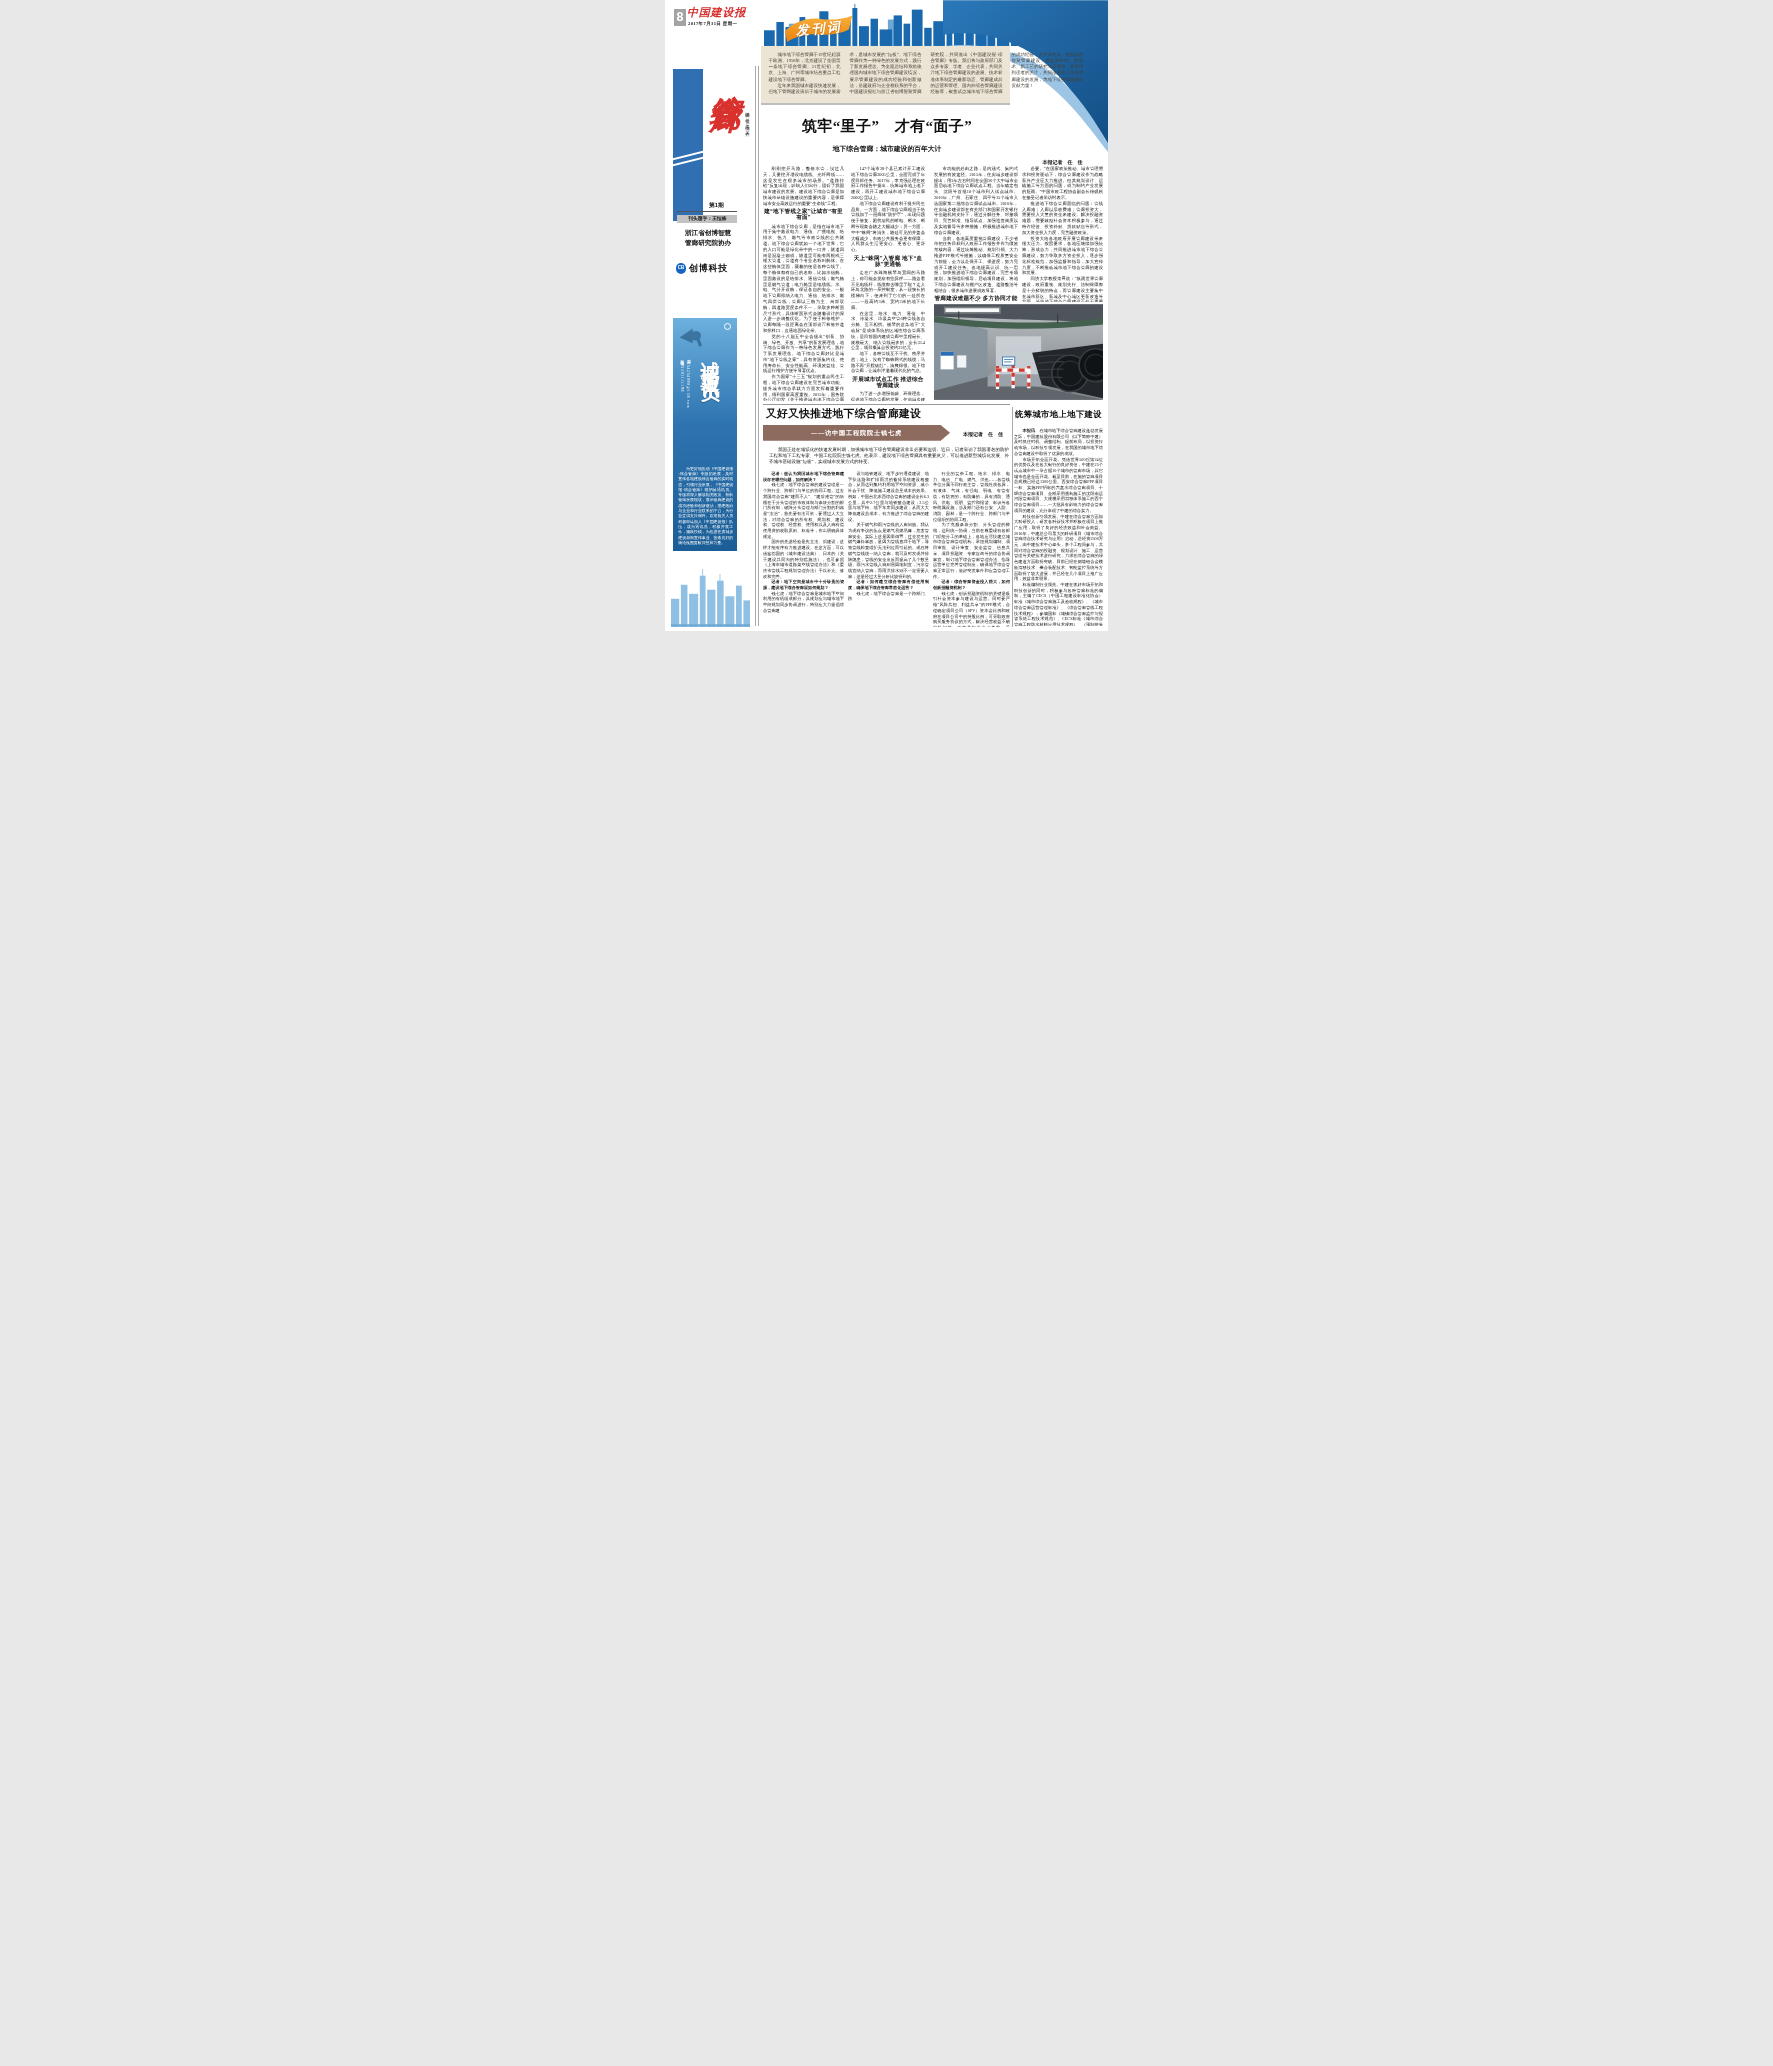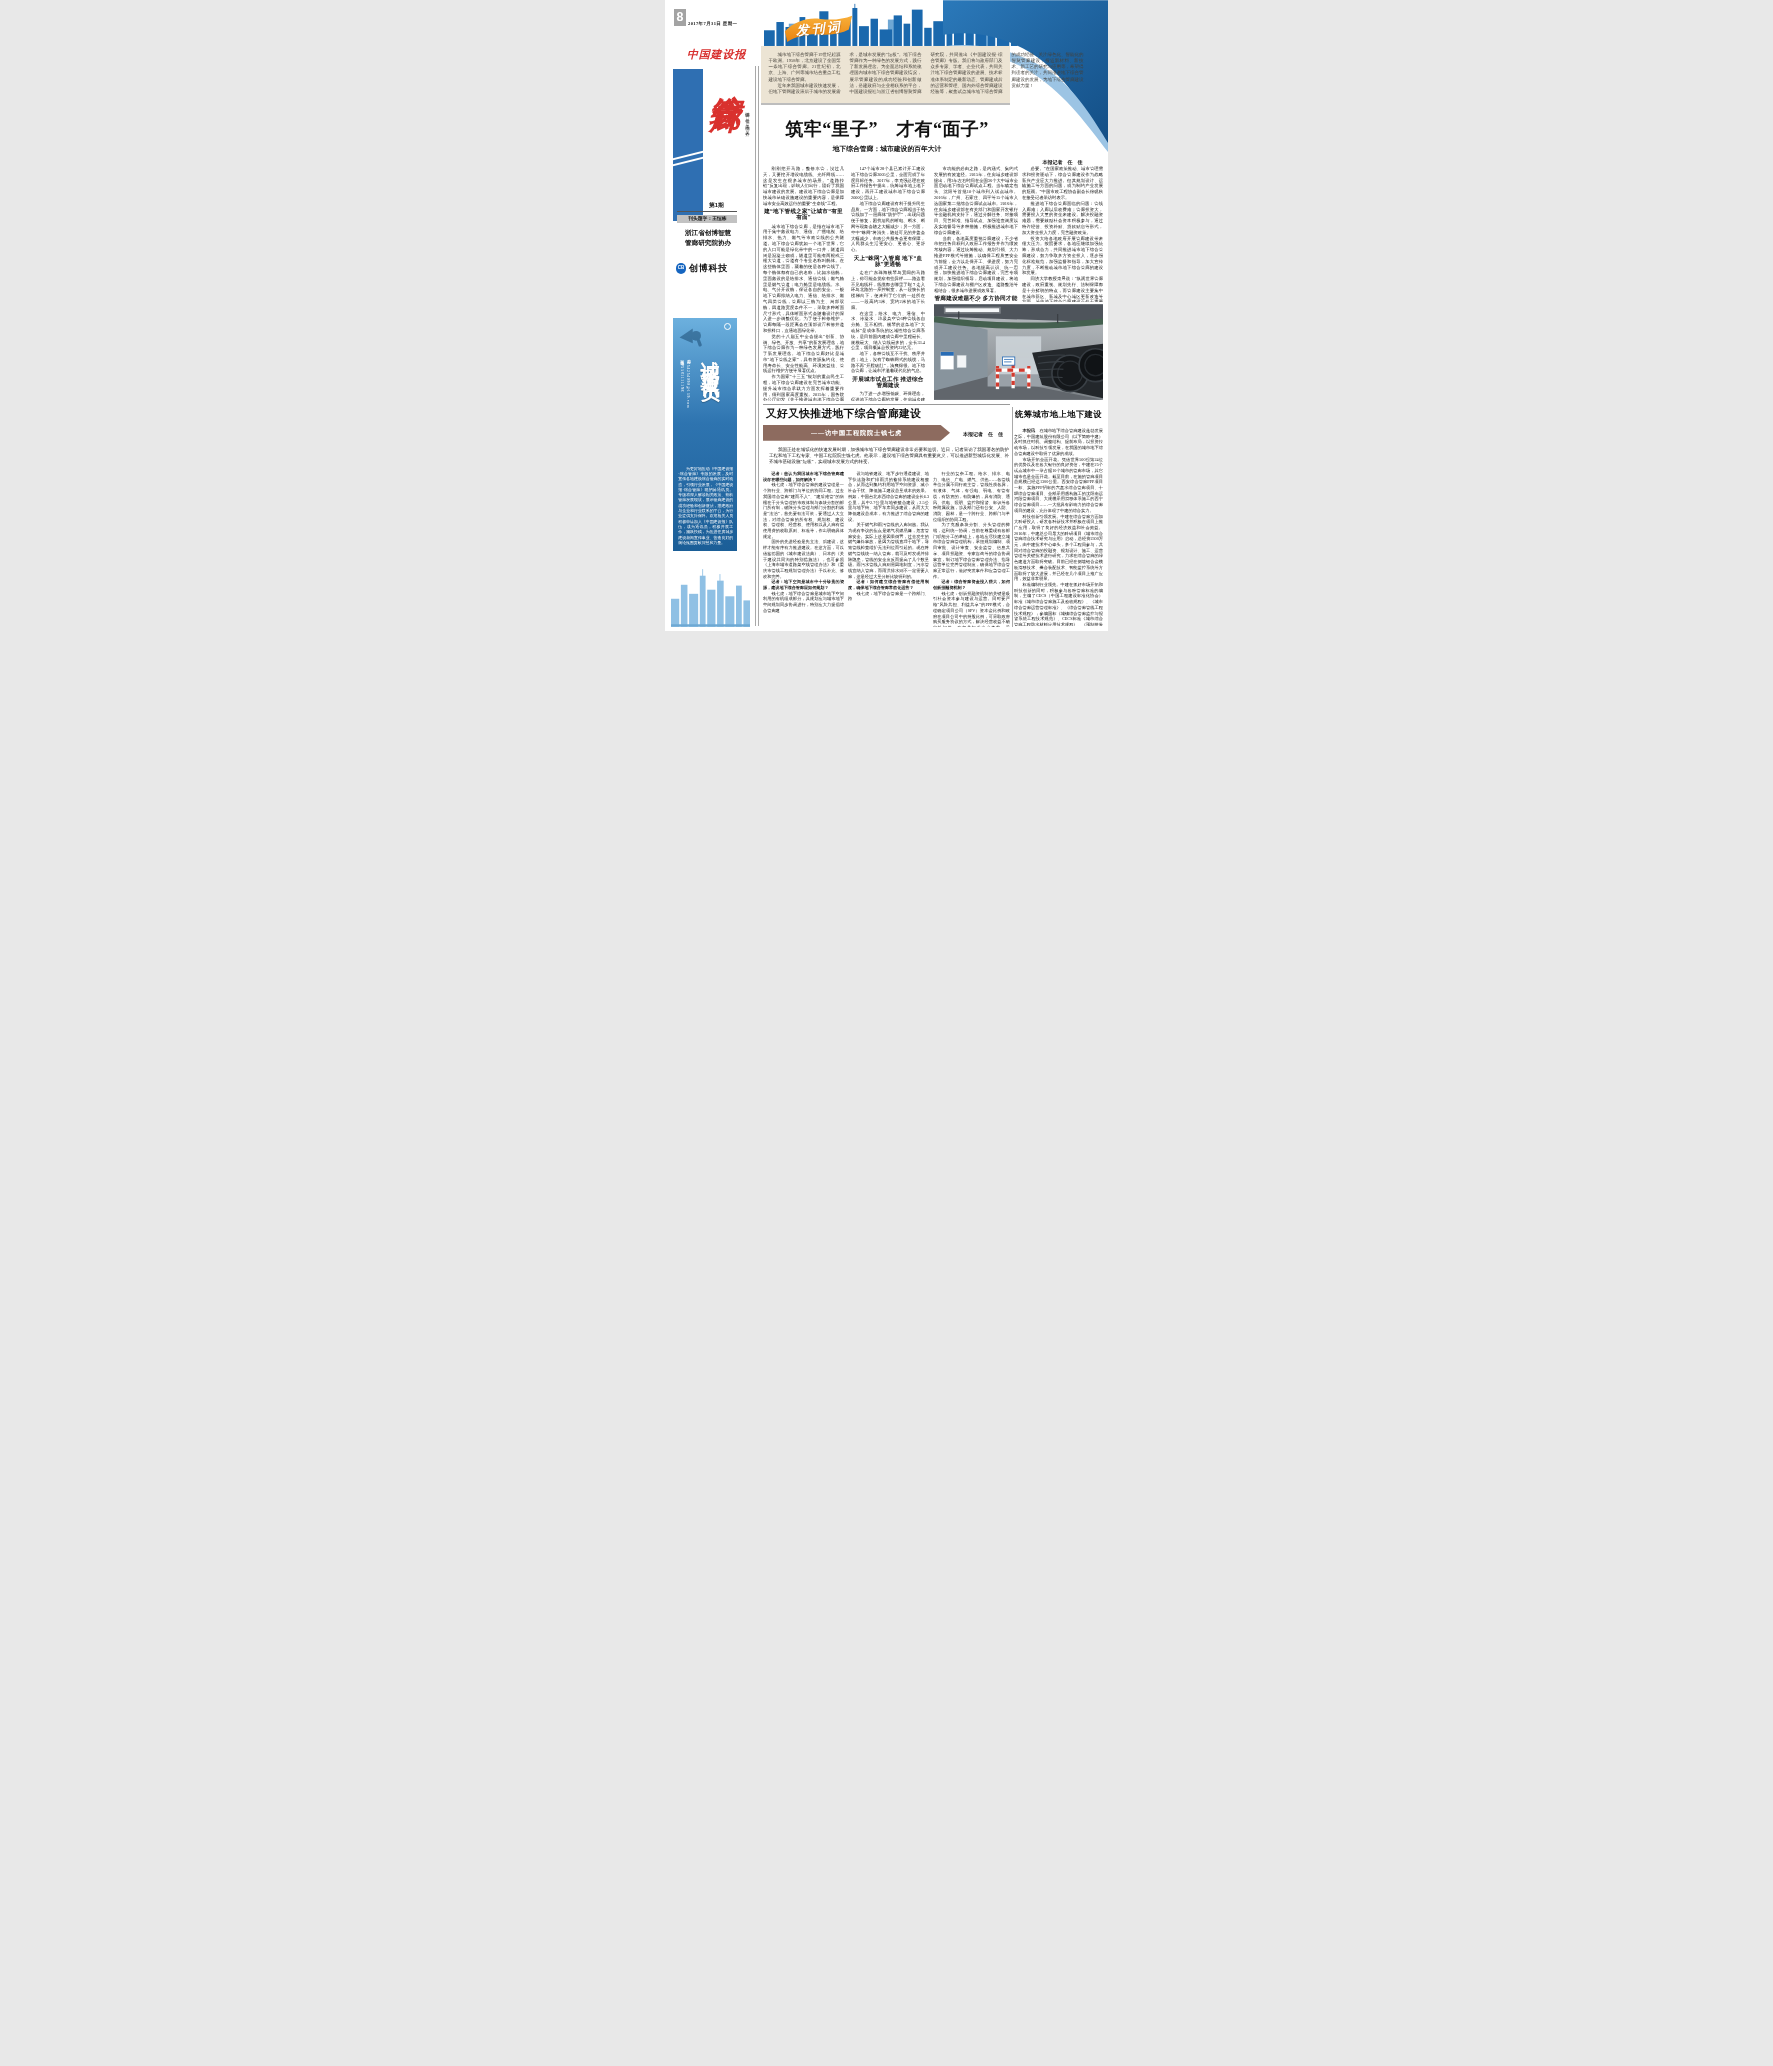--- a/index.html
+++ b/index.html
@@ -4,21 +4,21 @@
 <style>
   html,body{margin:0;padding:0;background:#e8e8e8;}
   #page{position:relative;width:443px;height:631px;margin:0 auto;background:#fff;overflow:hidden;
         font-family:"Liberation Serif","DejaVu Serif",serif;color:#111;}
   .abs{position:absolute;}
   .sans{font-family:"Liberation Sans","DejaVu Sans",sans-serif;}
   
   .pagenum{left:8.7px;top:9px;width:12.4px;height:16.5px;background:#a3a3a3;color:#fff;
            font-weight:bold;font-size:12.4px;line-height:16.5px;text-align:center;}
   .mlogo{left:22px;top:5px;width:70px;color:#d8302f;font-weight:bold;font-style:italic;
-         font-size:11px;letter-spacing:0.8px;white-space:nowrap;margin-top:42px;}
+         font-size:11px;letter-spacing:0.8px;white-space:nowrap;}
   .mdate{left:23px;top:20.7px;width:70px;font-weight:bold;font-size:4.5px;letter-spacing:0.4px;}
   
   .bluebar{left:8.3px;top:69px;width:30px;height:152px;background:#2f6fb2;overflow:hidden;}
   .bluebar .st{position:absolute;left:-4.1px;width:50px;height:2.1px;background:#fff;transform:rotate(-14deg);}
   .coltitle{left:31px;top:70px;width:55px;height:136px;writing-mode:vertical-rl;
             color:#d9312e;font-weight:bold;font-size:31px;line-height:54px;letter-spacing:1.7px;font-style:italic;}
   .editors{left:80px;top:108px;height:66px;writing-mode:vertical-rl;font-size:4.3px;letter-spacing:1.7px;color:#222;}
   .edition{left:44px;top:201px;width:29px;font-weight:bold;font-size:5.8px;}
   .edrule{left:12.4px;top:211px;width:60px;height:0.4px;background:#555;}
   .inscription{left:12.4px;top:215px;width:60px;height:8.3px;background:#c2c2c2;font-size:4.8px;
@@ -44,21 +44,21 @@
   .skyline{left:99px;top:3.3px;width:344px;height:43px;}
   .swoosh{right:0;top:0;width:165px;height:153px;pointer-events:none;}
   .ribbon{left:117px;top:14px;width:73px;height:32px;}
   .ribbontext{left:131px;top:20px;color:#fff;font-weight:bold;font-size:13px;letter-spacing:2.5px;
               transform:rotate(-5deg);font-style:italic;text-shadow:0.4px 0.8px 0.8px rgba(120,60,0,.4);}
   .introbox{left:96px;top:46px;width:234px;height:45px;background:#ece4d4;border-bottom:2.9px solid #bdbdbd;
             padding:5.8px 7.4px;column-count:3;column-gap:9px;font-size:4.5px;line-height:6.2px;
             color:#44403a;text-align:justify;}
   .introbox p{margin:0;text-indent:2em;}
   
-  .mhead{left:98px;top:117px;width:248px;text-align:center;font-weight:bold;font-size:18px;letter-spacing:0.4px;}
+  .mhead{left:98px;top:117px;width:248px;text-align:center;font-weight:bold;font-size:15px;letter-spacing:0.4px;}
   .msub{left:98px;top:144px;width:248px;text-align:center;font-weight:bold;font-size:6.8px;}
   .mbyline{left:357px;top:159px;width:81px;text-align:center;font-weight:bold;font-size:5px;}
   .mcol{top:166px;font-size:4.3px;line-height:5.8px;text-align:justify;overflow:hidden;}
   .mcol p{margin:0;text-indent:2em;}
   .mcol h3{margin:2.9px 0 2.5px 0;font-size:5.6px;text-align:center;letter-spacing:0.2px;
            font-family:"Liberation Sans","DejaVu Sans",sans-serif;}
   .mc1{left:98px;width:81px;height:235px;}
   .mc2{left:186px;width:74px;height:235px;}
   .mc3{left:269px;width:84px;height:136px;}
   .mc4{left:357px;width:81px;height:136px;}

